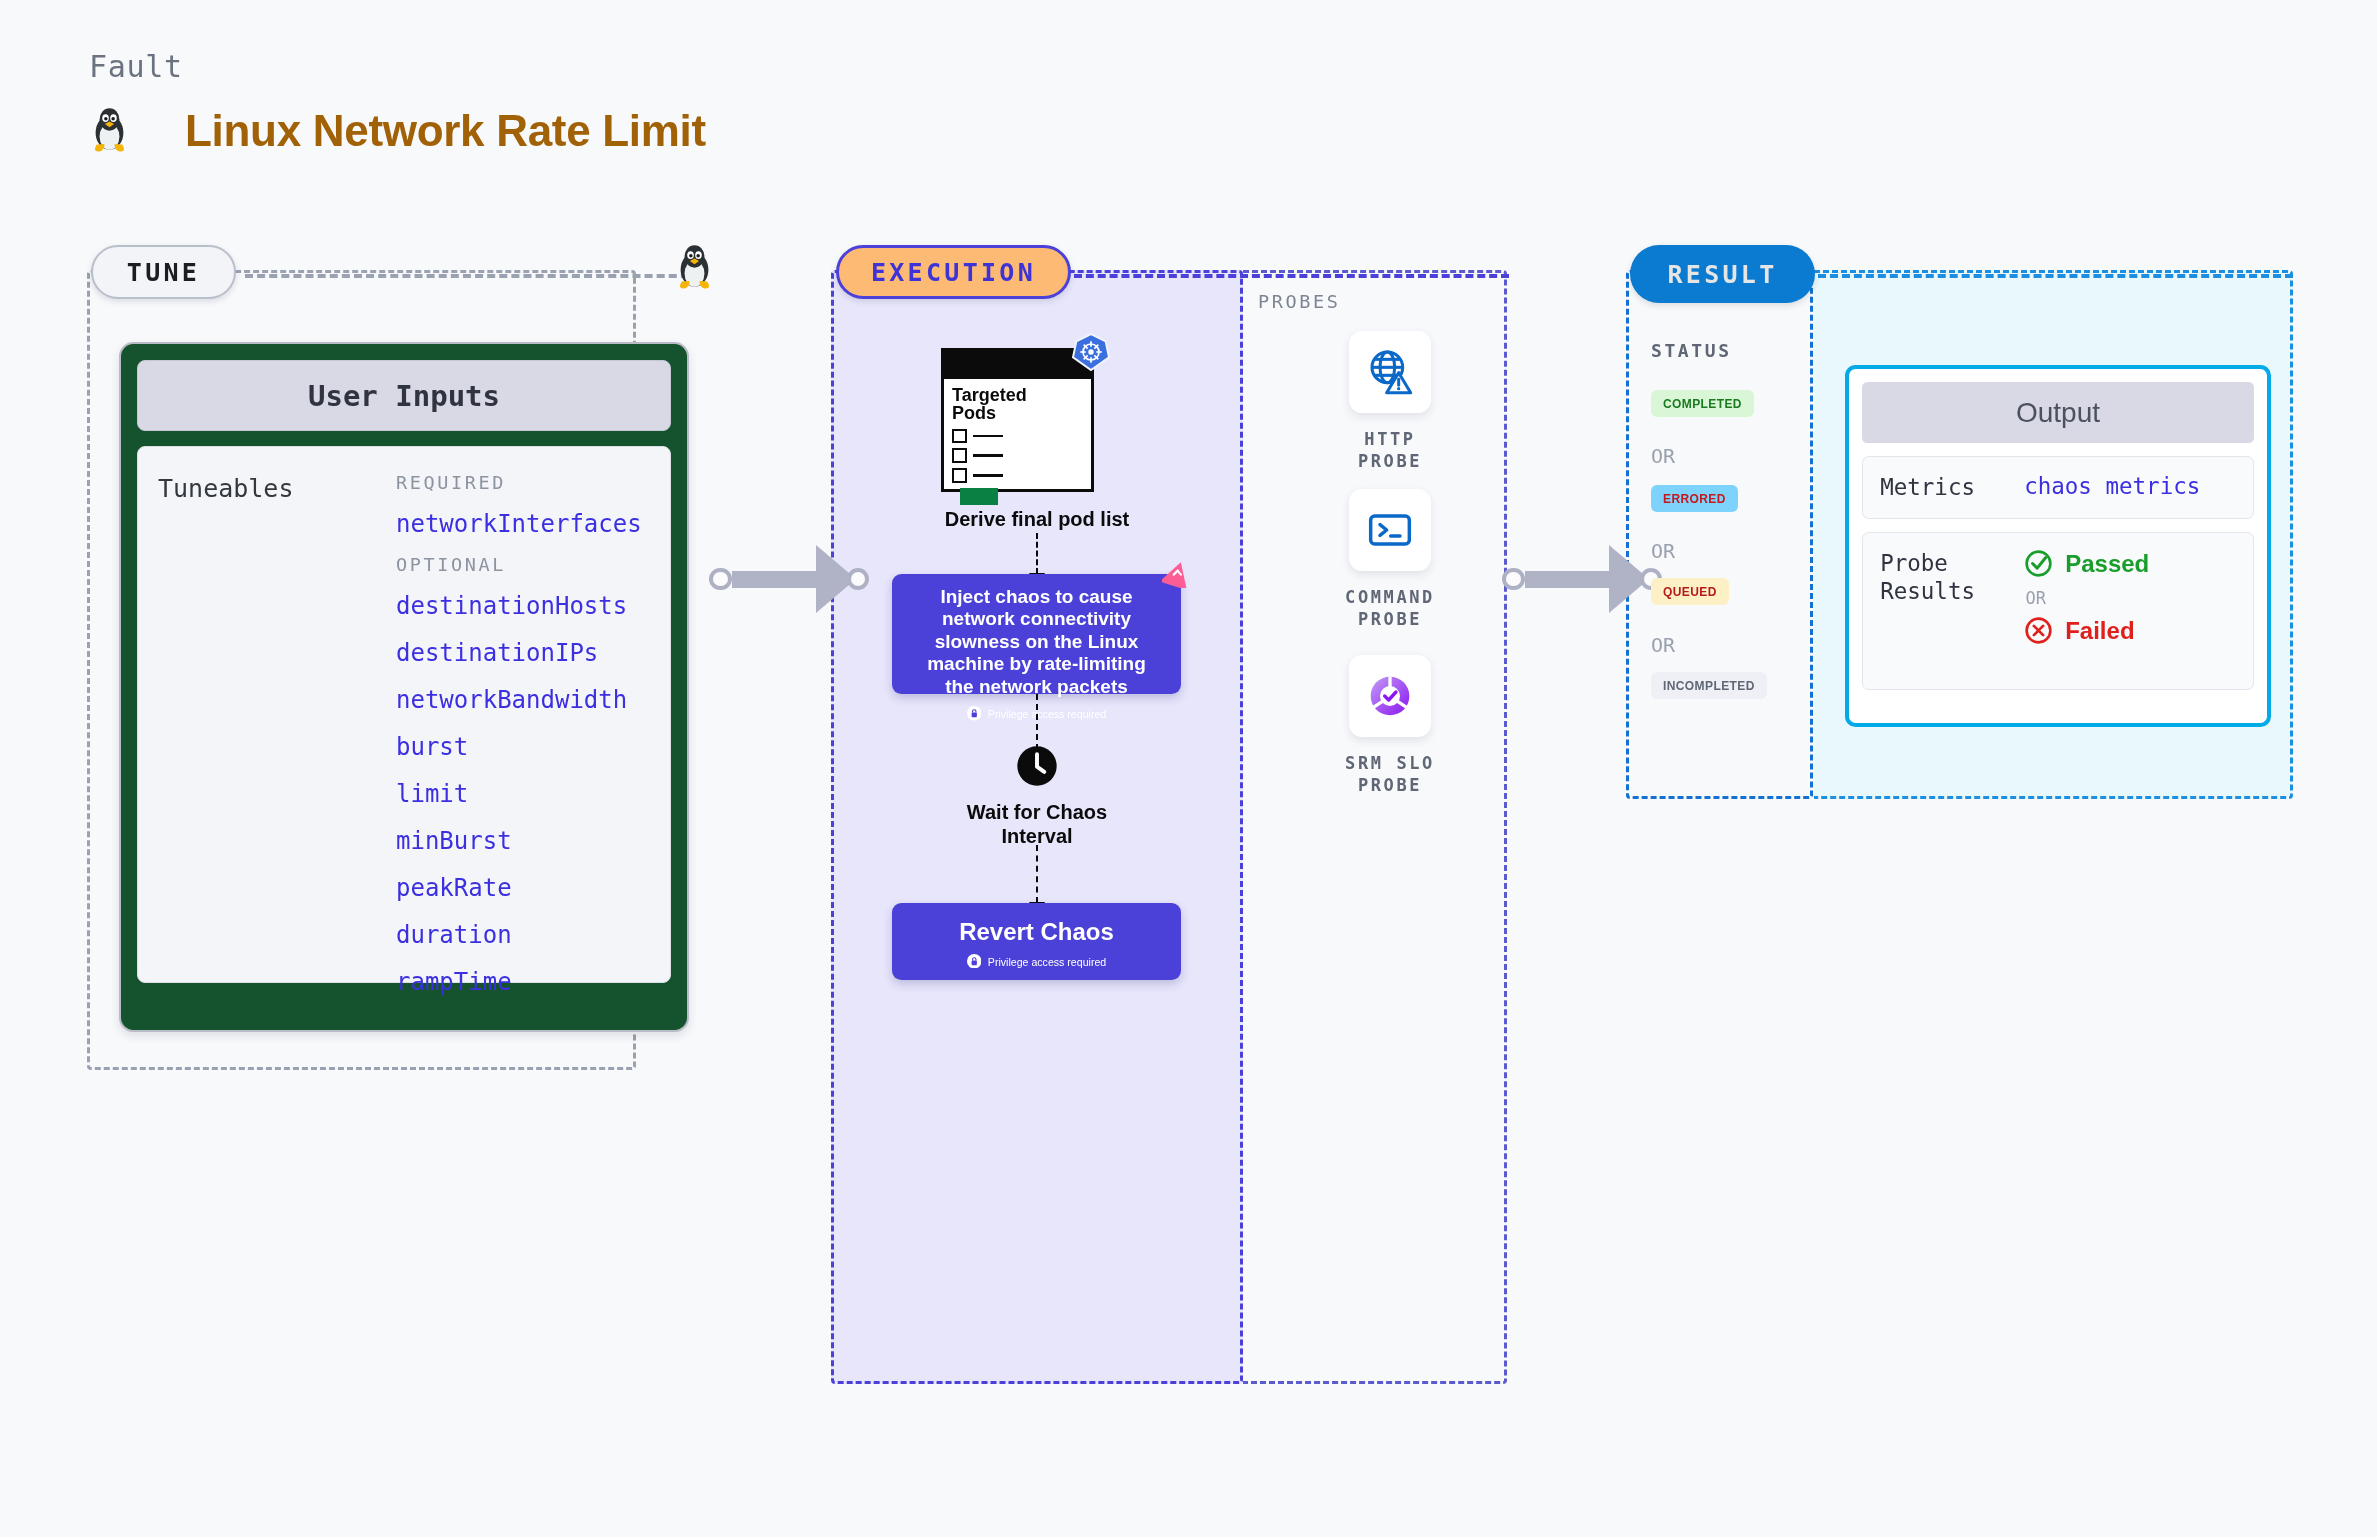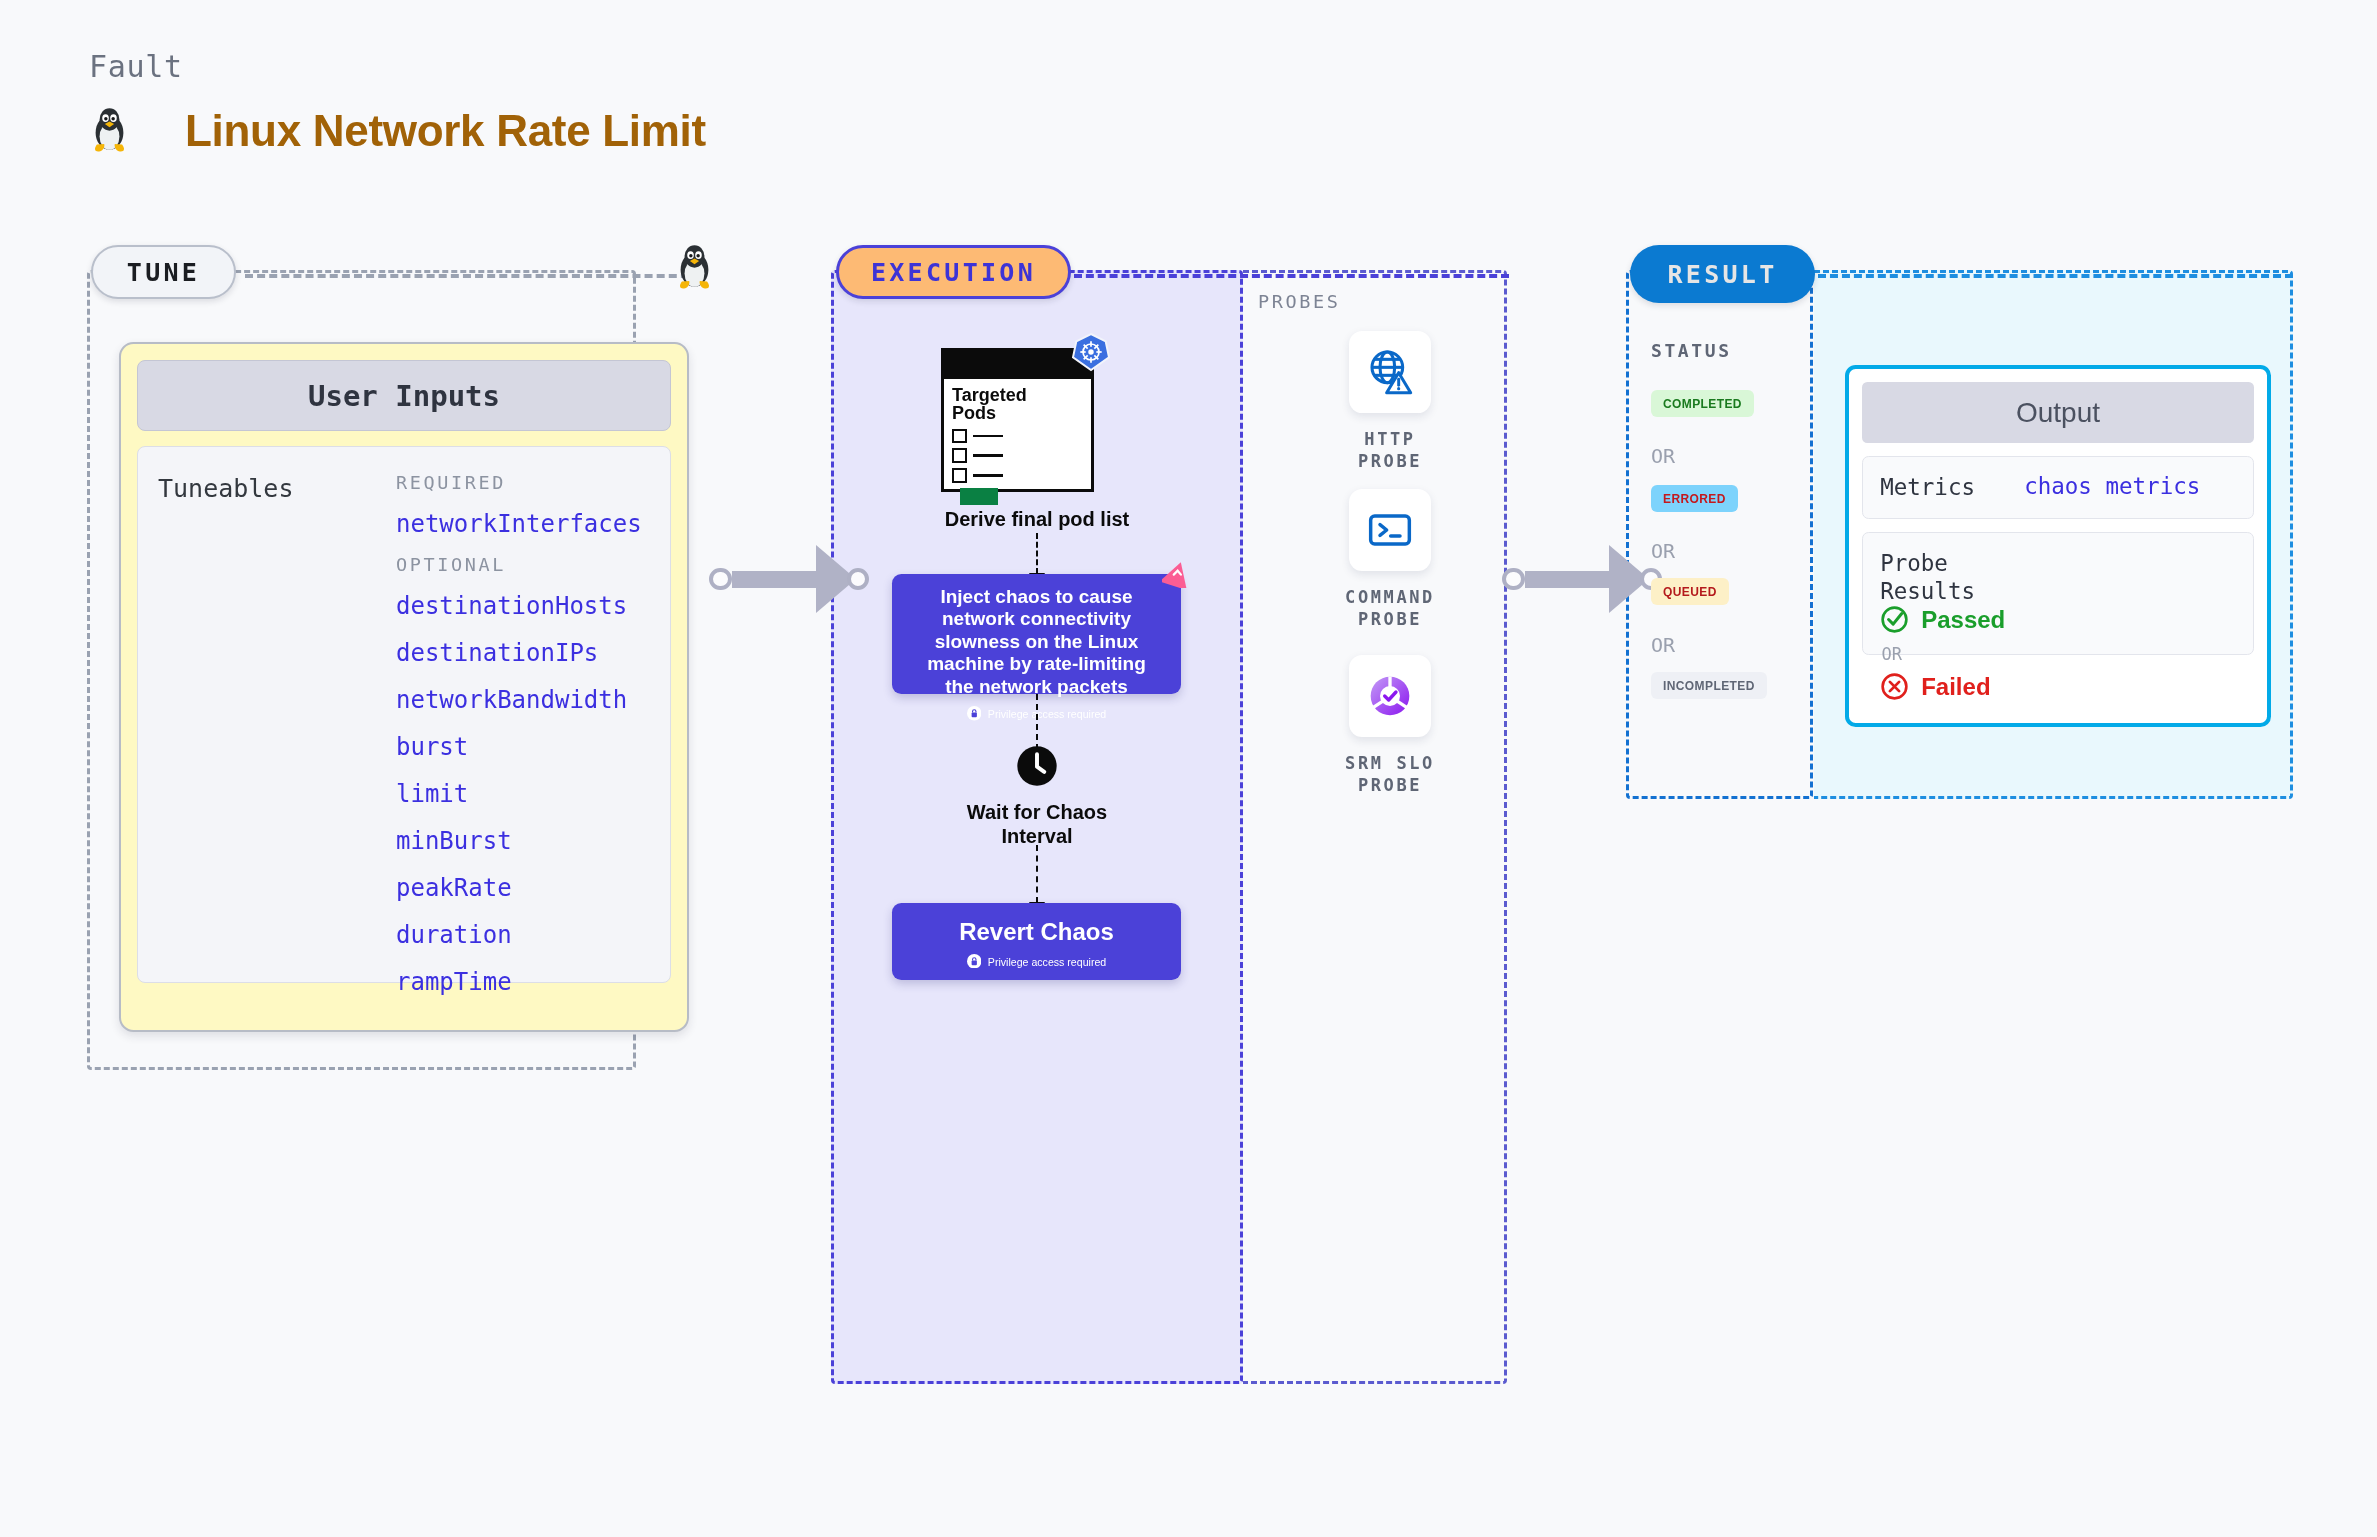--- a/index.html
+++ b/index.html
@@ -89,21 +89,21 @@
     border-left:40px solid #b0b2c6;margin-left:-1.3px;
   }
   .conn-1{left:709px;top:545px;}
   .conn-1 .bar{width:86px;}
   .conn-2{left:1502px;top:545px;}
   .conn-2 .bar{width:86px;}
 
   
   .ui-card{
     position:absolute;left:119px;top:342px;width:570px;height:690px;
-    background:#fef9c3;border:2.6px solid #b7bcc6;border-radius:14.5px;
+    background:#14532d;border:2.6px solid #b7bcc6;border-radius:14.5px;
     box-shadow:0 4px 9.3px rgba(30,35,60,.12);
   }
   .ui-card-hd{
     margin:16px 16px 0 16px;height:71px;background:#d8d9e4;
     border:1.3px solid #c4c6d4;border-radius:8px;
     display:flex;align-items:center;justify-content:center;
   }
   .ui-card-hd span{
     font-family:"DejaVu Sans Mono", monospace;font-size:29px;font-weight:bold;color:#2f3440;
   }
@@ -241,21 +241,21 @@
   .out-hd span{font-family:Liberation Sans, sans-serif;font-size:28px;color:#4b5160;}
   .out-row{
     margin:13.2px 13.2px 0 13.2px;background:#f9fafc;border:1.3px solid #e3e5ec;border-radius:6.6px;
     display:flex;align-items:flex-start;padding:16px 17px;
   }
   .out-key{
     font-family:"DejaVu Sans Mono", monospace;font-size:22.5px;color:#2f3440;
     width:144px;flex:none;line-height:1.25;
   }
   .out-metric{font-family:"DejaVu Sans Mono", monospace;font-size:22.5px;color:#3b2fe0;}
-  .out-row-2{height:123px;flex-direction:column;}
+  .out-row-2{height:158px;}
   .res-col{display:flex;flex-direction:column;gap:4px;justify-content:space-between;}
   .res-line{display:flex;align-items:center;gap:12px;}
   .res-pass{font-size:24px;font-weight:bold;color:#1a9e2b;}
   .res-fail{font-size:24px;font-weight:bold;color:#e0201c;}
   .res-or{font-family:"DejaVu Sans Mono", monospace;font-size:17px;color:#9aa0ae;margin:4px 0 4px 1.3px;}
 </style>
 </head>
 <body>
 
 <div class="stage">

